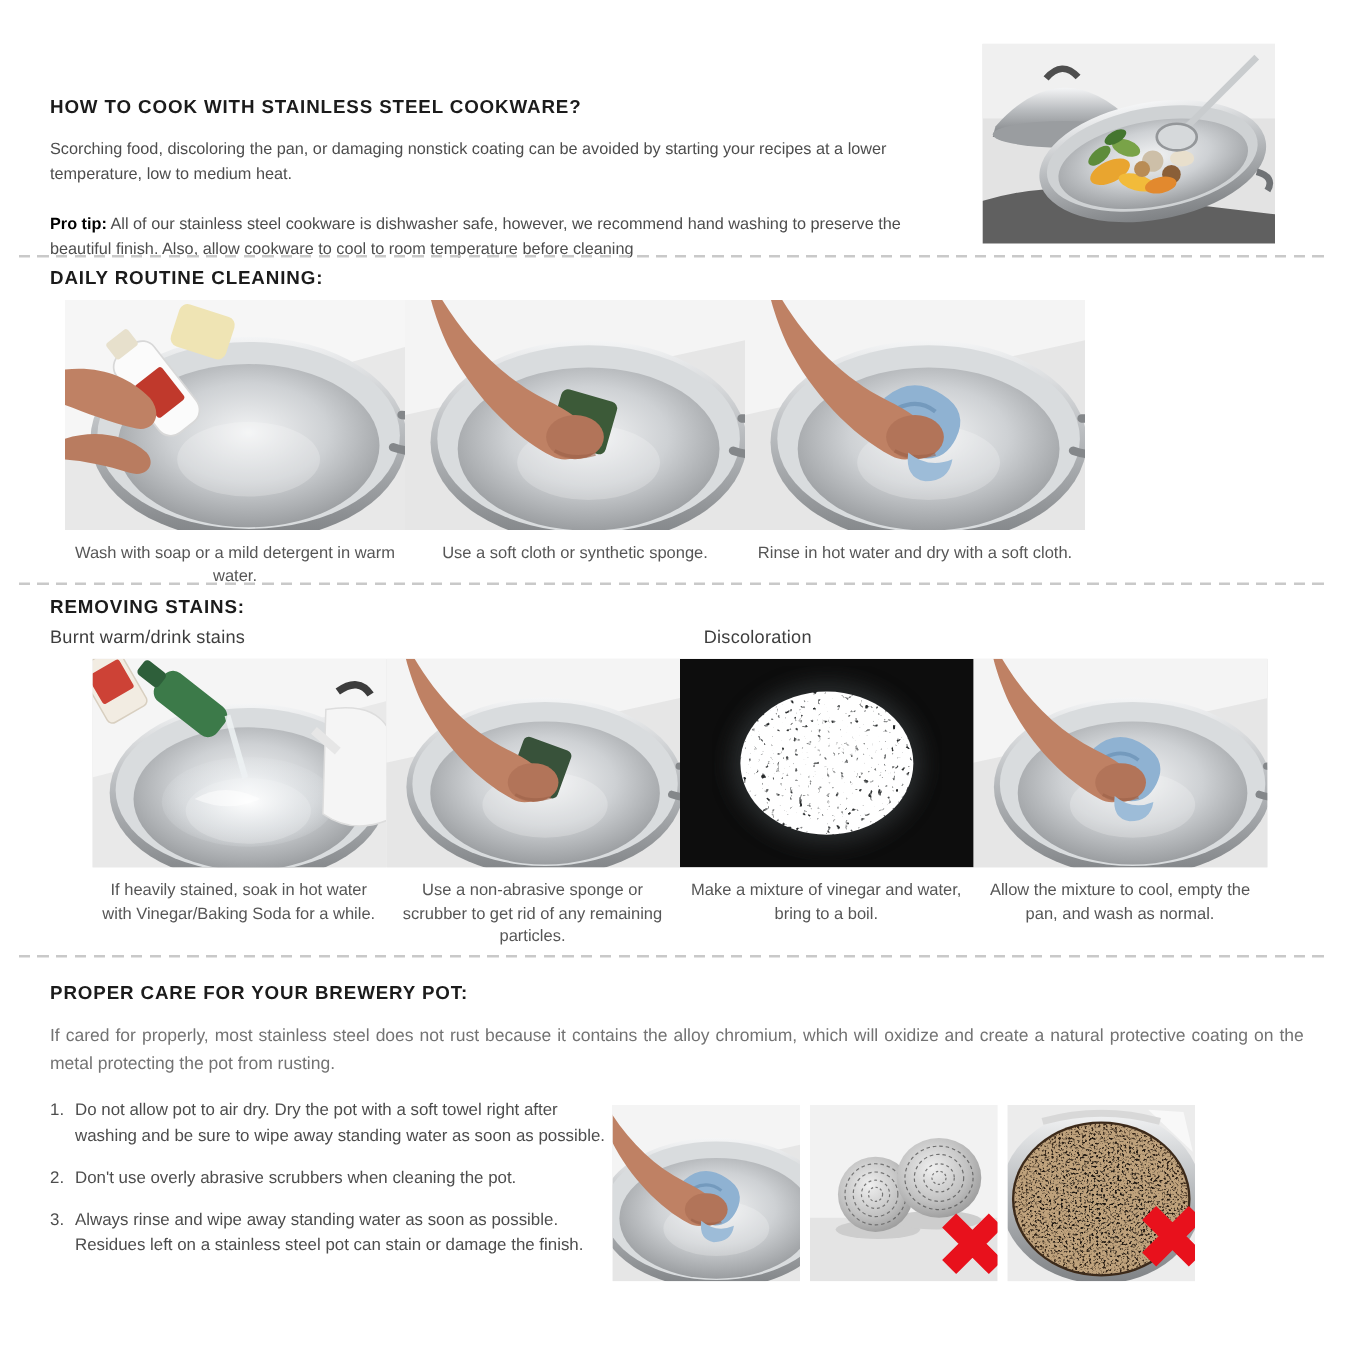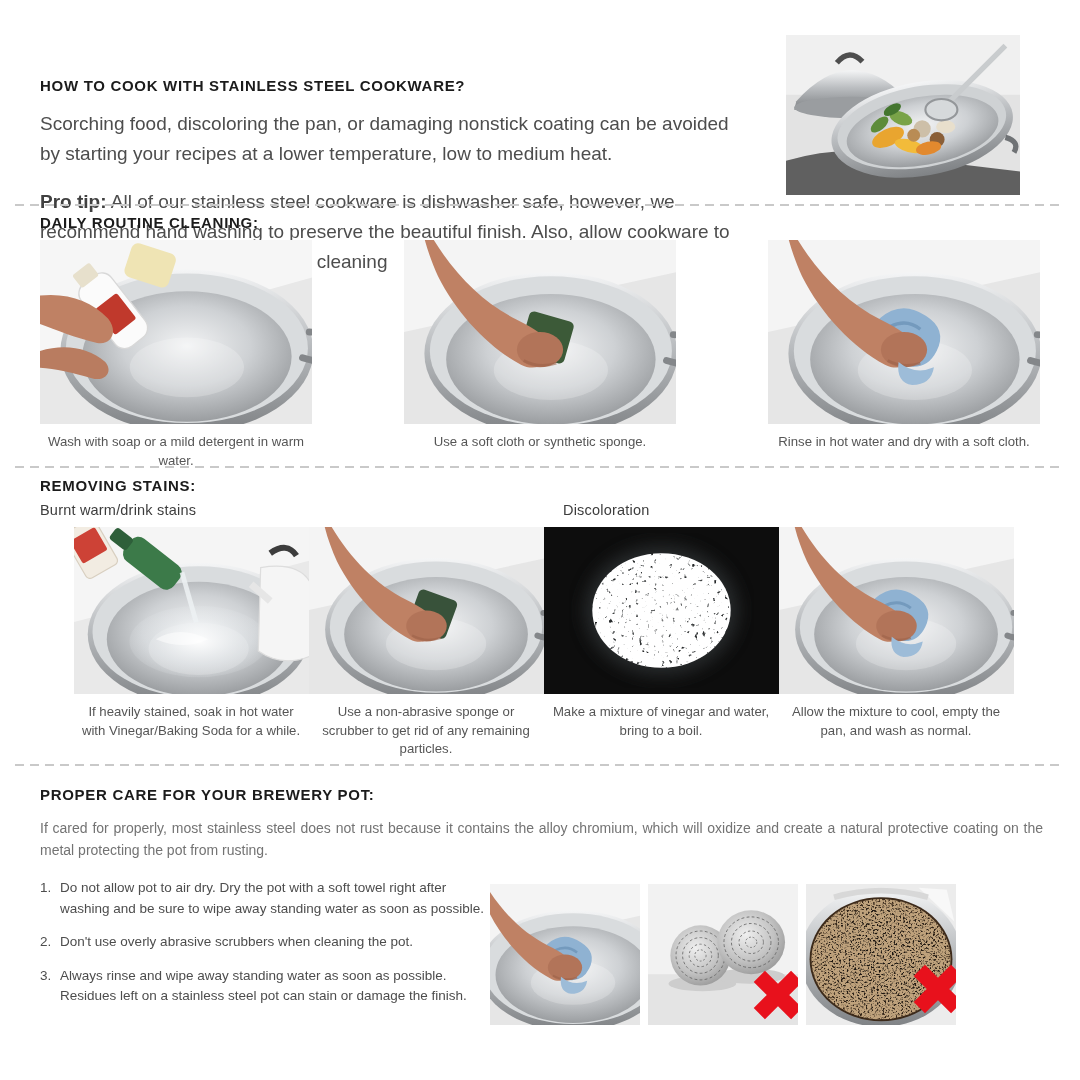--- a/index.html
+++ b/index.html
@@ -10,40 +10,40 @@
     position:relative;
     overflow:hidden;
     -webkit-font-smoothing:antialiased;
   }
   .page { position:absolute; inset:0; }
 
   .h {
     font-size:15px; font-weight:bold; color:#1b1b1b;
     letter-spacing:.7px; position:absolute; white-space:nowrap;
   }
-  .body-txt { font-size:19px; color:#4d4d4d; line-height:1.56; }
-  .body-txt strong { color:#404040; }
+  .body-txt { font-size:13px; color:#4d4d4d; line-height:1.56; }
+  .body-txt strong { color:#000000; }
 
   .sep {
     position:absolute; left:15px; right:16px; height:2px;
     background:repeating-linear-gradient(90deg,#c9c9c9 0 9px,transparent 9px 15px);
   }
 
   .intro-text { position:absolute; left:40px; top:44px; width:712px;margin-top:33px; }
   .intro-title { position:static; margin-bottom:15px; }
   .intro-p1 { margin-bottom:19px; width:706px; }
   .intro-p2 { width:692px; }
 
   .ph { background:#ececec; overflow:hidden; position:relative; }
   .ph svg { display:block; width:100%; height:100%; }
 
   .ph-wok { position:absolute; left:786px; top:35px; width:234px; height:160px; }
 
   .row { position:absolute; display:flex; }
-  .daily-row { left:40px; top:240px; width:1000px; gap:92px; }
+  .daily-row { left:52px; top:240px; width:1000px; }
   .daily-row .col { width:272px; }
   .ph-daily { height:184px; }
 
   .stains-row { left:40px; top:527px; width:1007px; justify-content:center; }
   .stains-row .col { width:235px; }
   .ph-stain { height:167px; }
 
   .cap {
     margin-top:9px; text-align:center;
     font-size:13.2px; line-height:1.42; color:#565656;

